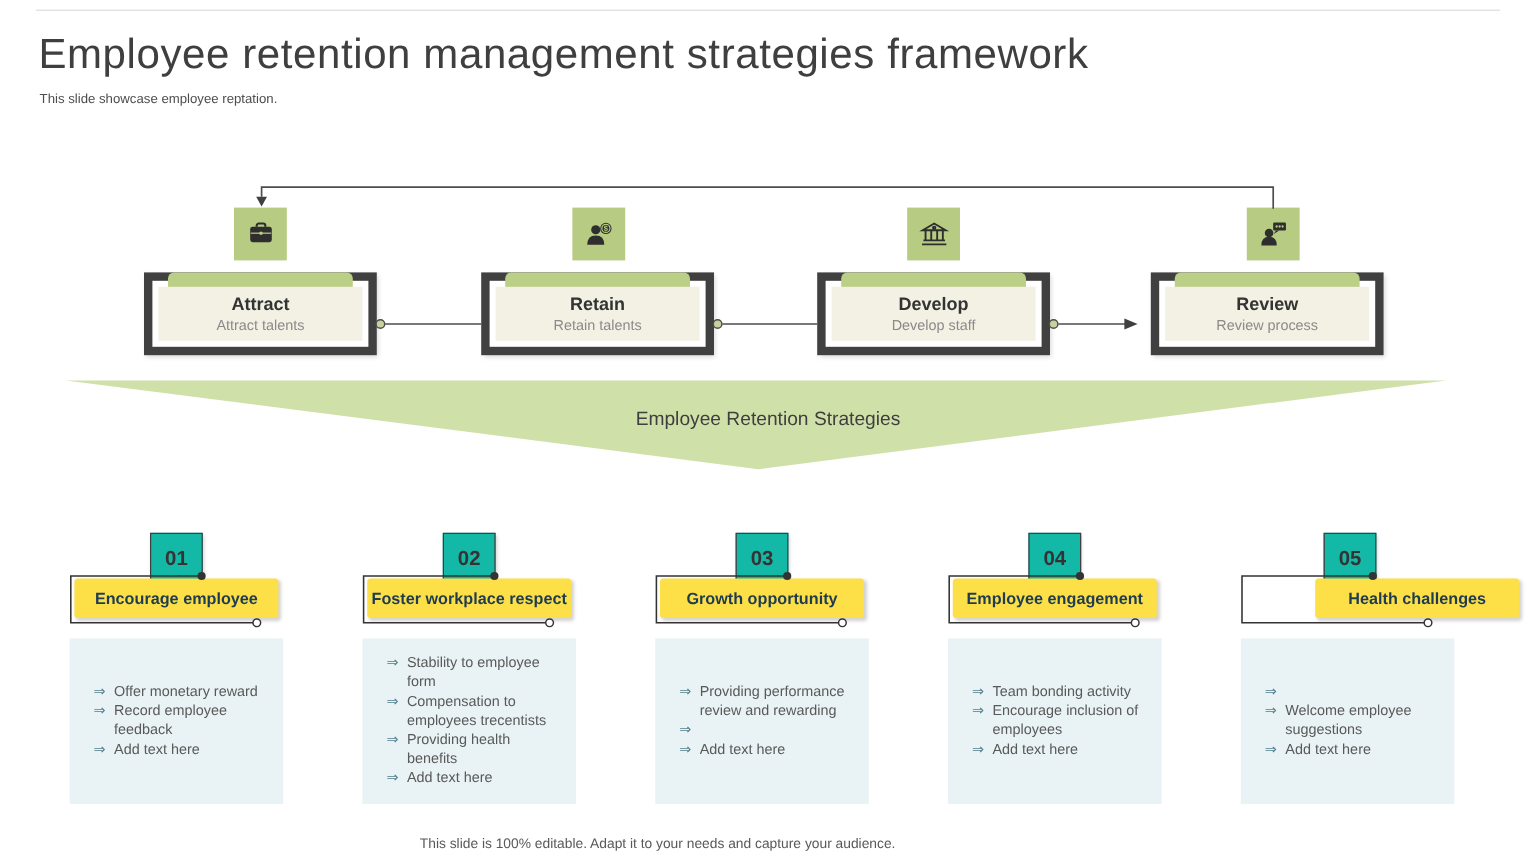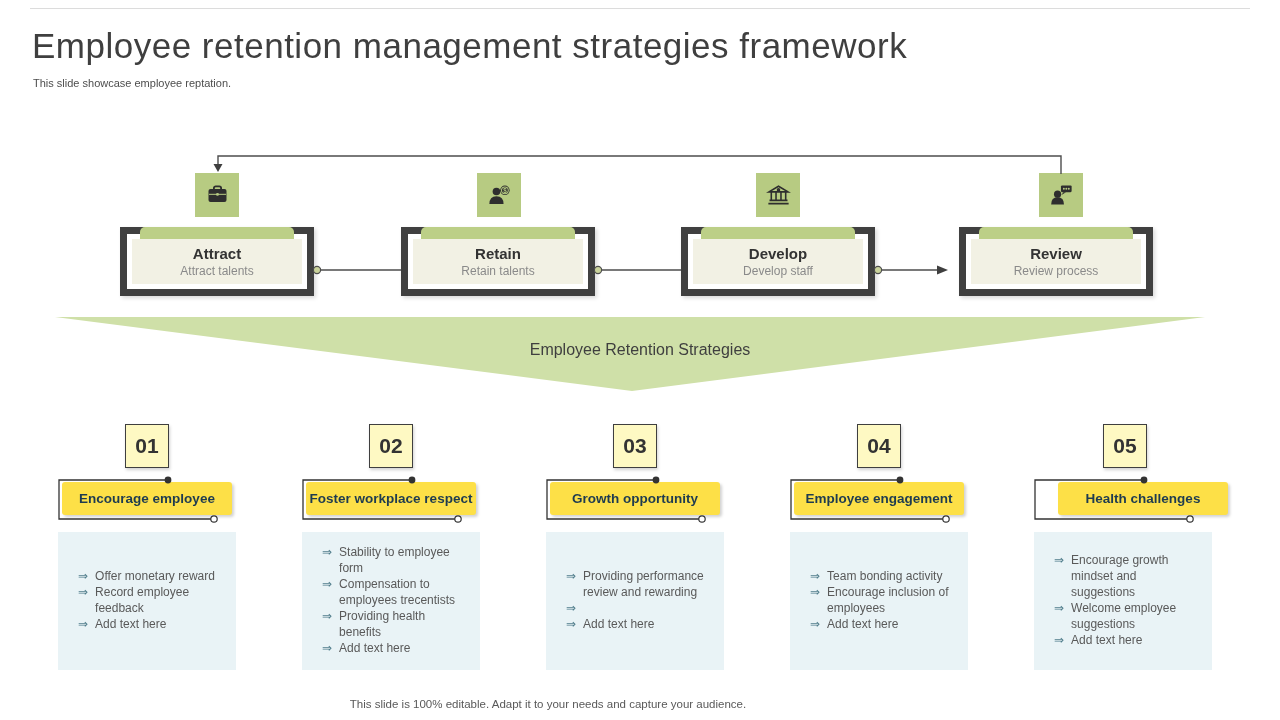--- a/index.html
+++ b/index.html
@@ -22,21 +22,21 @@
   .stage-tab { position:absolute; left:13px; right:13px; top:-7px; height:14px; background:#bccf87; border-radius:5px 5px 0 0; z-index:-1; }
   .stage-panel { position:absolute; inset:5px; background:#f2f1e4; display:flex; flex-direction:column; align-items:center; justify-content:center; gap:2px; }
   .stage-title { font-size:15px; font-weight:bold; color:#333333; }
   .stage-sub { font-size:12px; color:#8a8a8a; }
 
   
   .banner-svg { position:absolute; left:0; top:0; z-index:1; }
   .banner-text { position:absolute; left:0; top:341px; width:1280px; text-align:center; font-size:16px; color:#3f3f3f; z-index:2; }
 
   
-  .num-box { position:absolute; top:424px; width:44px; height:44px; background:#fef9c3; border:1.3px solid #3f3f3f; box-shadow:1px 2px 3px rgba(0,0,0,0.18); display:flex; align-items:center; justify-content:center; font-size:21px; font-weight:bold; color:#333; z-index:2; }
+  .num-box { position:absolute; top:444px; width:44px; height:44px; background:#14b8a6; border:1.3px solid #3f3f3f; box-shadow:1px 2px 3px rgba(0,0,0,0.18); display:flex; align-items:center; justify-content:center; font-size:17px; font-weight:bold; color:#333; z-index:2; }
 
   
   .strat-header { position:absolute; top:482px; width:170px; height:33px; background:#fde047; border-radius:3px; box-shadow:2px 2px 3px rgba(0,0,0,0.18); display:flex; align-items:center; justify-content:center; font-size:13.5px; font-weight:bold; color:#1e3b50; z-index:2; }
 
   
   .strat-body { position:absolute; top:532px; width:178px; height:138px; background:#e9f3f6; display:flex; flex-direction:column; justify-content:center; padding:12px 10px 12px 20px; z-index:2; }
   .bullets { list-style:none; }
   .bullet { display:flex; gap:7px; font-size:12px; line-height:1.33; color:#595959; }
   .bullet .arr { color:#517e8c; flex:0 0 auto; }
 
@@ -126,21 +126,21 @@
   <div class="num-box" style="left:125px">01</div>
   <div class="num-box" style="left:369px">02</div>
   <div class="num-box" style="left:613px">03</div>
   <div class="num-box" style="left:857px">04</div>
   <div class="num-box" style="left:1103px">05</div>
 
   <div class="strat-header" style="left:62px">Encourage employee</div>
   <div class="strat-header" style="left:306px">Foster workplace respect</div>
   <div class="strat-header" style="left:550px">Growth opportunity</div>
   <div class="strat-header" style="left:794px">Employee engagement</div>
-  <div class="strat-header" style="left:1058px">Health challenges</div>
+  <div class="strat-header" style="left:1096px">Health challenges</div>
 
   <div class="strat-body" style="left:58px">
     <ul class="bullets">
         <li class="bullet">
           <span class="arr">⇒</span>
           <span class="btxt">Offer monetary reward</span>
         </li>
         <li class="bullet">
           <span class="arr">⇒</span>
           <span class="btxt">Record employee feedback</span>
@@ -199,21 +199,20 @@
         <li class="bullet">
           <span class="arr">⇒</span>
           <span class="btxt">Add text here</span>
         </li>
       </ul>
   </div>
   <div class="strat-body" style="left:1034px">
     <ul class="bullets">
         <li class="bullet">
           <span class="arr">⇒</span>
-          <span class="btxt">Encourage growth mindset and suggestions</span>
         </li>
         <li class="bullet">
           <span class="arr">⇒</span>
           <span class="btxt">Welcome employee suggestions</span>
         </li>
         <li class="bullet">
           <span class="arr">⇒</span>
           <span class="btxt">Add text here</span>
         </li>
       </ul>

